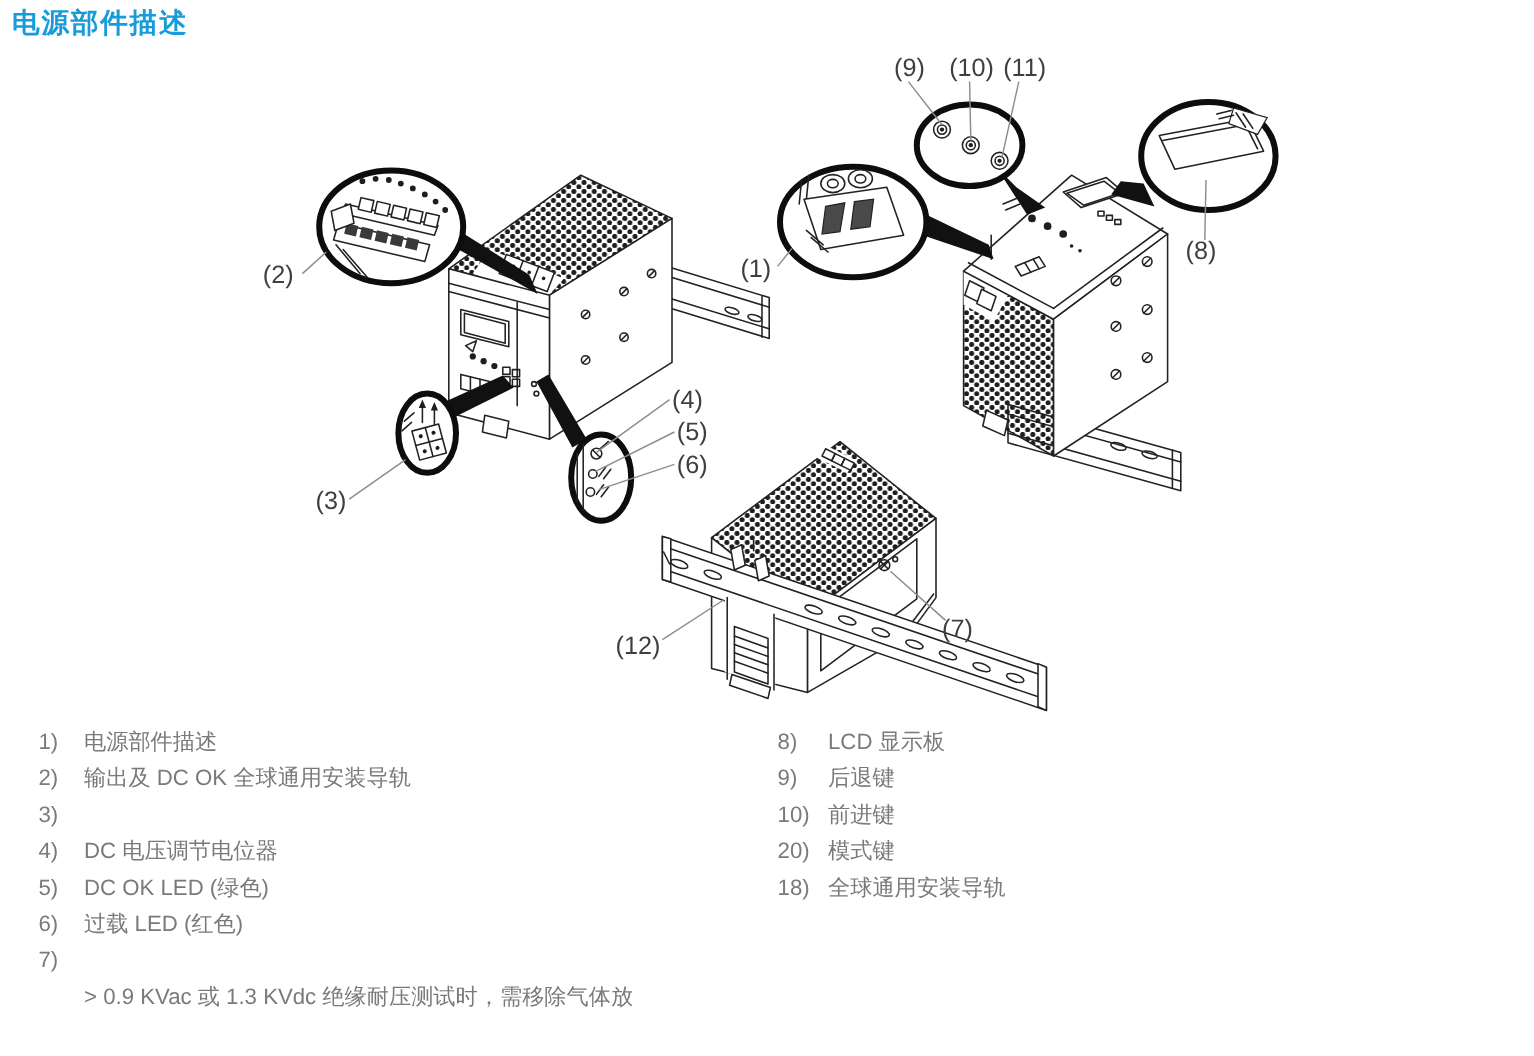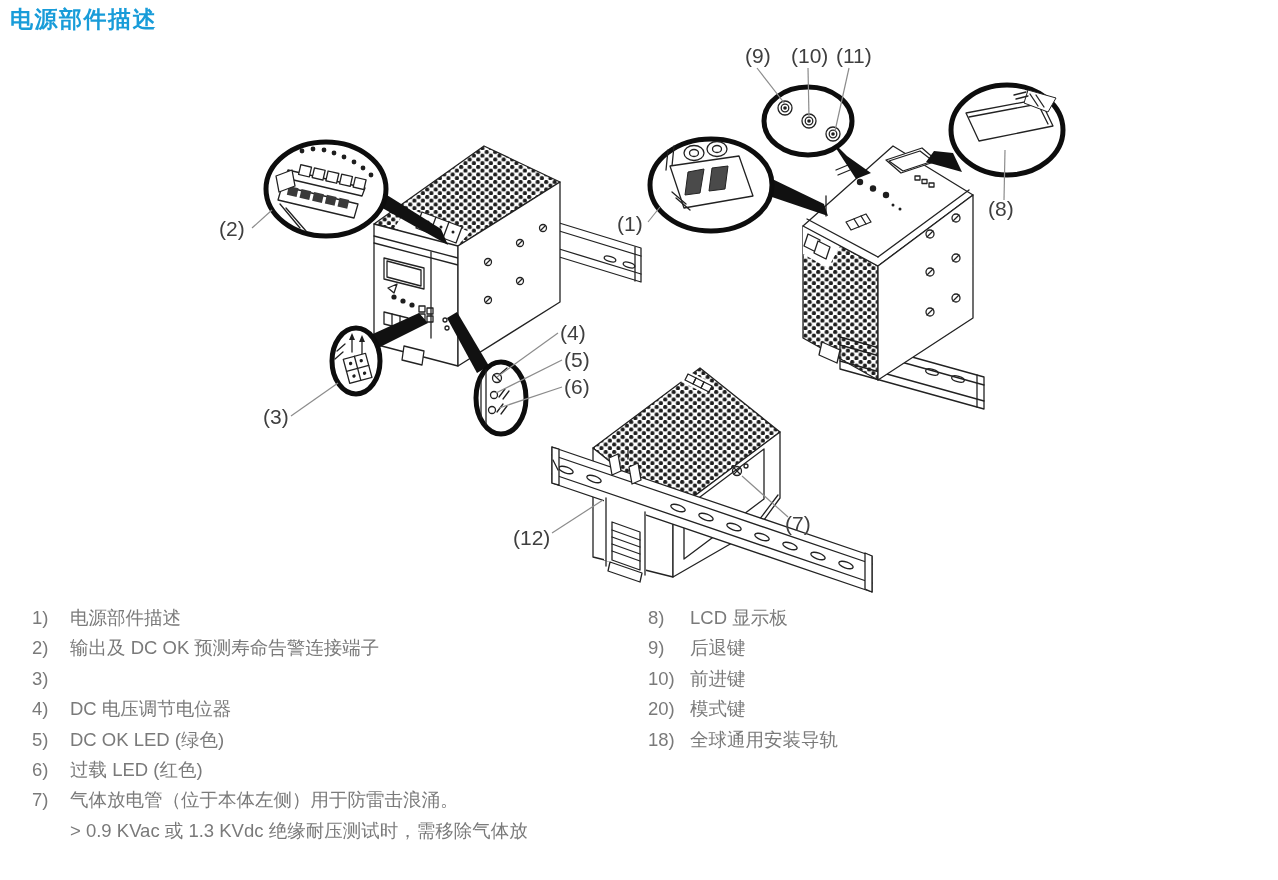--- a/index.html
+++ b/index.html
@@ -372,40 +372,39 @@
     <text class="callout-label" x="513" y="545">(12)</text>
   </svg>
 
   <div class="legend legend-left">
     <div class="lrow">
       <span class="lnum">1)</span>
       <span class="ltext">电源部件描述</span>
     </div>
     <div class="lrow">
       <span class="lnum">2)</span>
-      <span class="ltext">输出及 DC OK 预测寿命告警连接端子</span>
+      <span class="ltext">输出及 DC OK 全球通用安装导轨</span>
     </div>
     <div class="lrow">
       <span class="lnum">3)</span>
     </div>
     <div class="lrow">
       <span class="lnum">4)</span>
       <span class="ltext">DC 电压调节电位器</span>
     </div>
     <div class="lrow">
       <span class="lnum">5)</span>
       <span class="ltext">DC OK LED (绿色)</span>
     </div>
     <div class="lrow">
       <span class="lnum">6)</span>
       <span class="ltext">过载 LED (红色)</span>
     </div>
     <div class="lrow">
       <span class="lnum">7)</span>
-      <span class="ltext">气体放电管（位于本体左侧）用于防雷击浪涌。</span>
     </div>
     <div class="lrow">
       <span class="lnum"></span>
       <span class="ltext">&gt; 0.9 KVac 或 1.3 KVdc 绝缘耐压测试时，需移除气体放</span>
     </div>
   </div>
 
   <div class="legend legend-right">
     <div class="lrow">
       <span class="lnum">8)</span>

